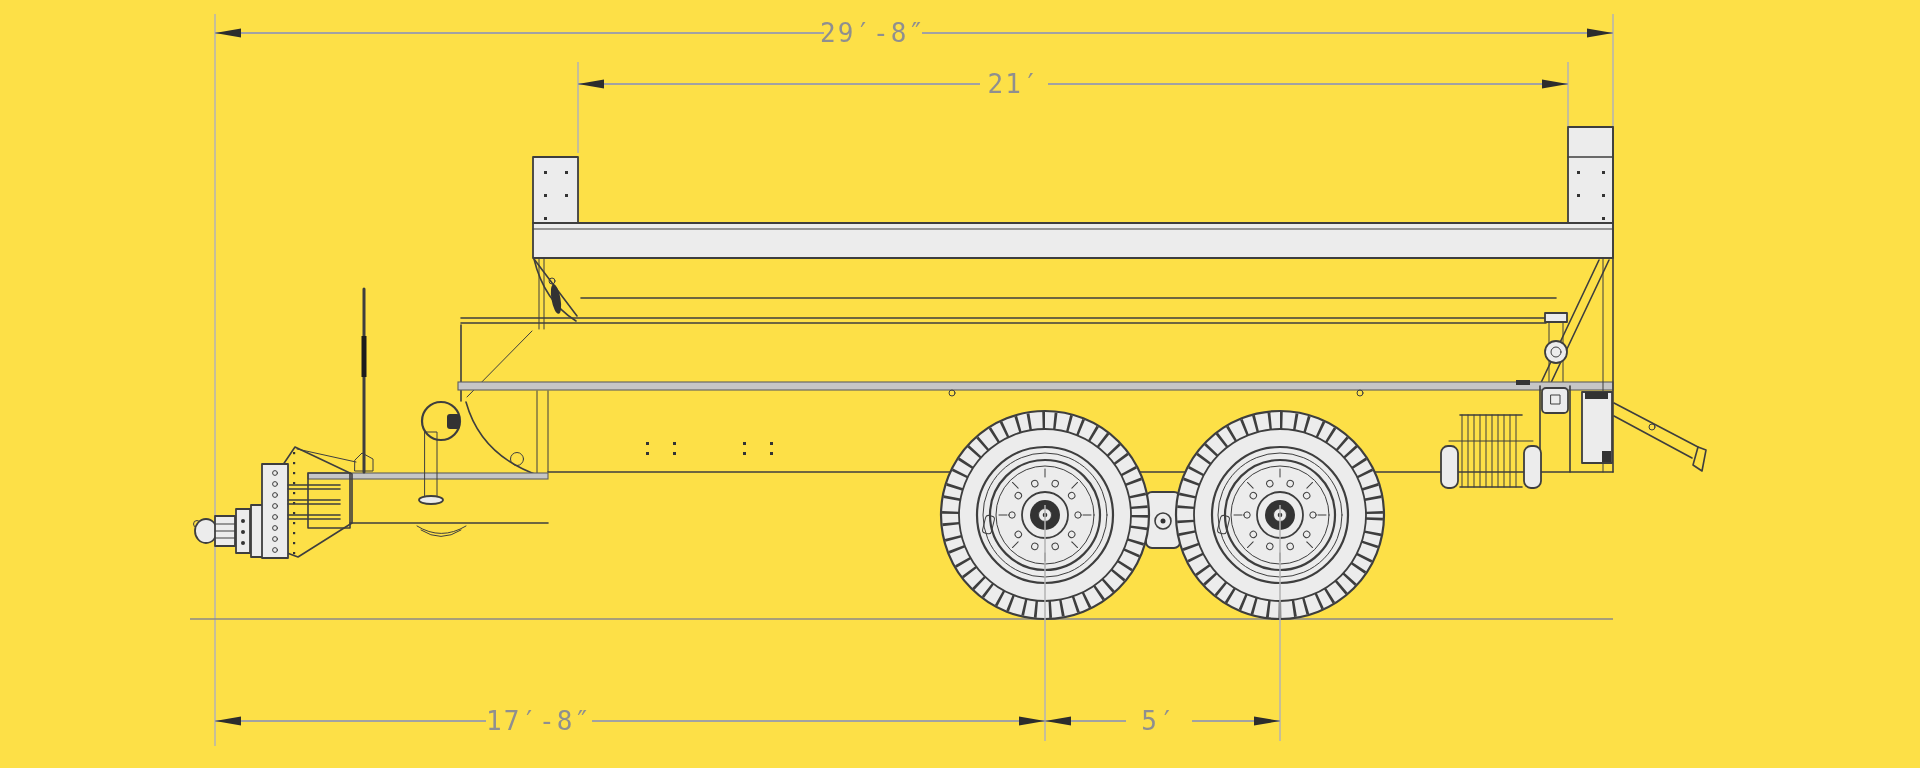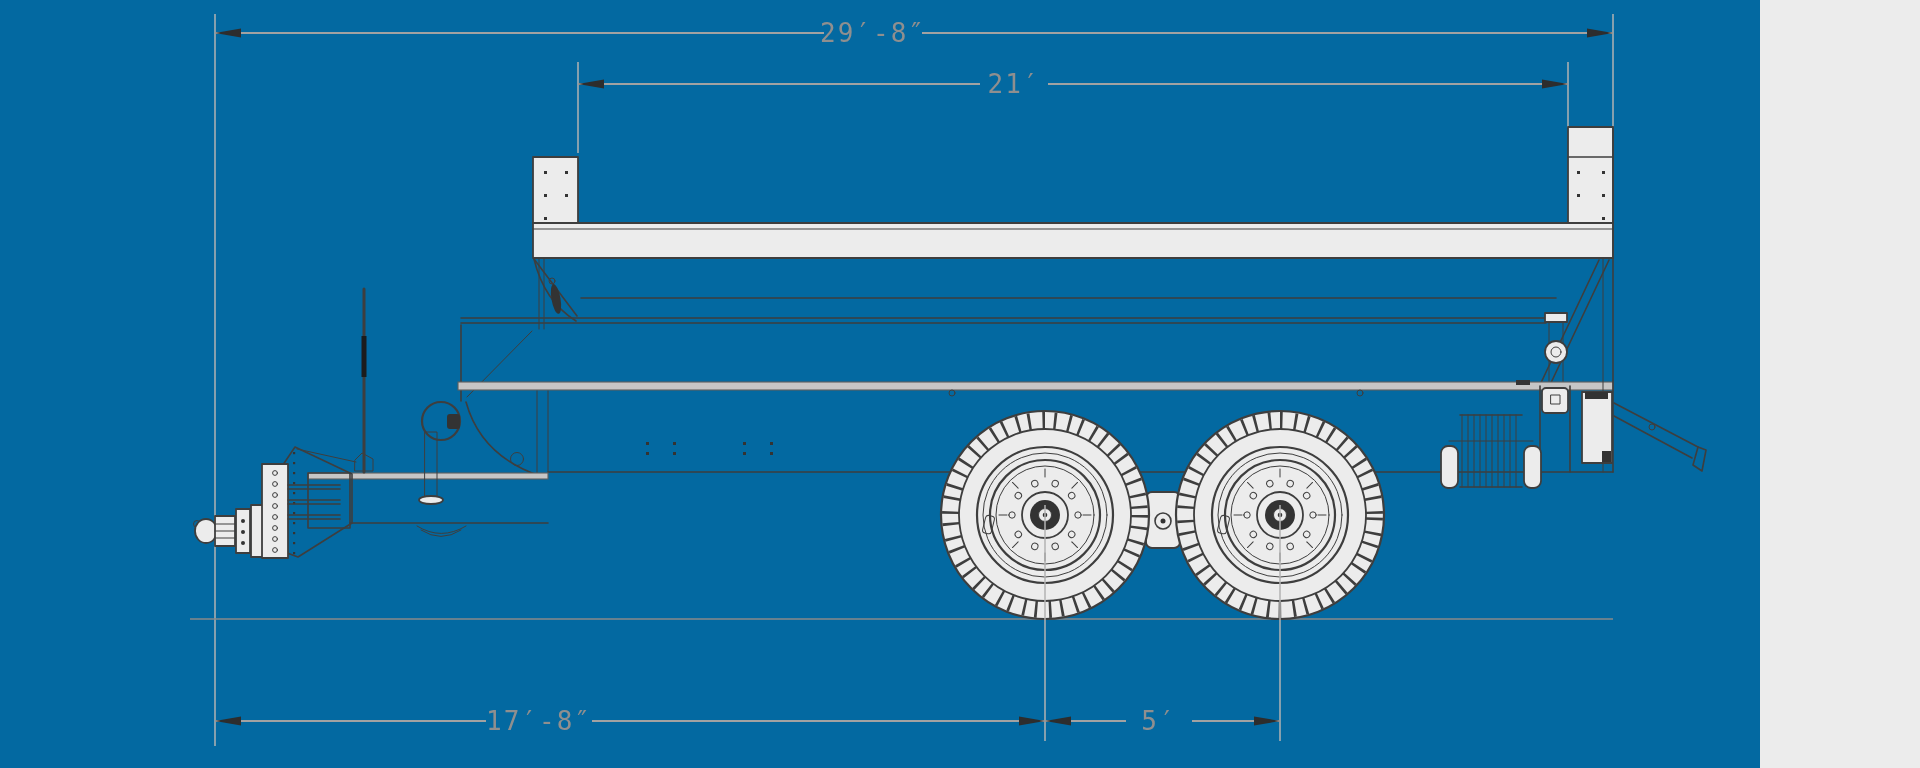--- a/index.html
+++ b/index.html
@@ -1,16 +1,16 @@
 <!DOCTYPE html>
 <html><head>
 <meta charset="utf-8">
 <style>
   html,body{margin:0;padding:0;background:#ececec;}
-  .stage{position:relative;width:1760px;height:768px;background:#0369a1;overflow:hidden;}
+  .stage{position:relative;width:1920px;height:768px;background:#fde047;overflow:hidden;}
   svg{display:block;width:1920px;height:768px;}
   .ln{stroke:#3e3e3e;stroke-width:1.6;fill:none;stroke-linecap:round;stroke-linejoin:round;}
   .lnf{stroke:#3e3e3e;stroke-width:1.8;fill:#ececec;stroke-linejoin:round;}
   .thin{stroke-width:1;}
   .med{stroke-width:2.2;}
   .dim{stroke:#a2a2a2;stroke-width:1.8;fill:none;}
   .ext{stroke:#b3b3b3;stroke-width:1.5;fill:none;}
   .ground{stroke:#8a8a8a;stroke-width:1.6;fill:none;}
   .arrow{fill:#2d2d2d;stroke:none;}
   .dark{fill:#333333;stroke:none;}

